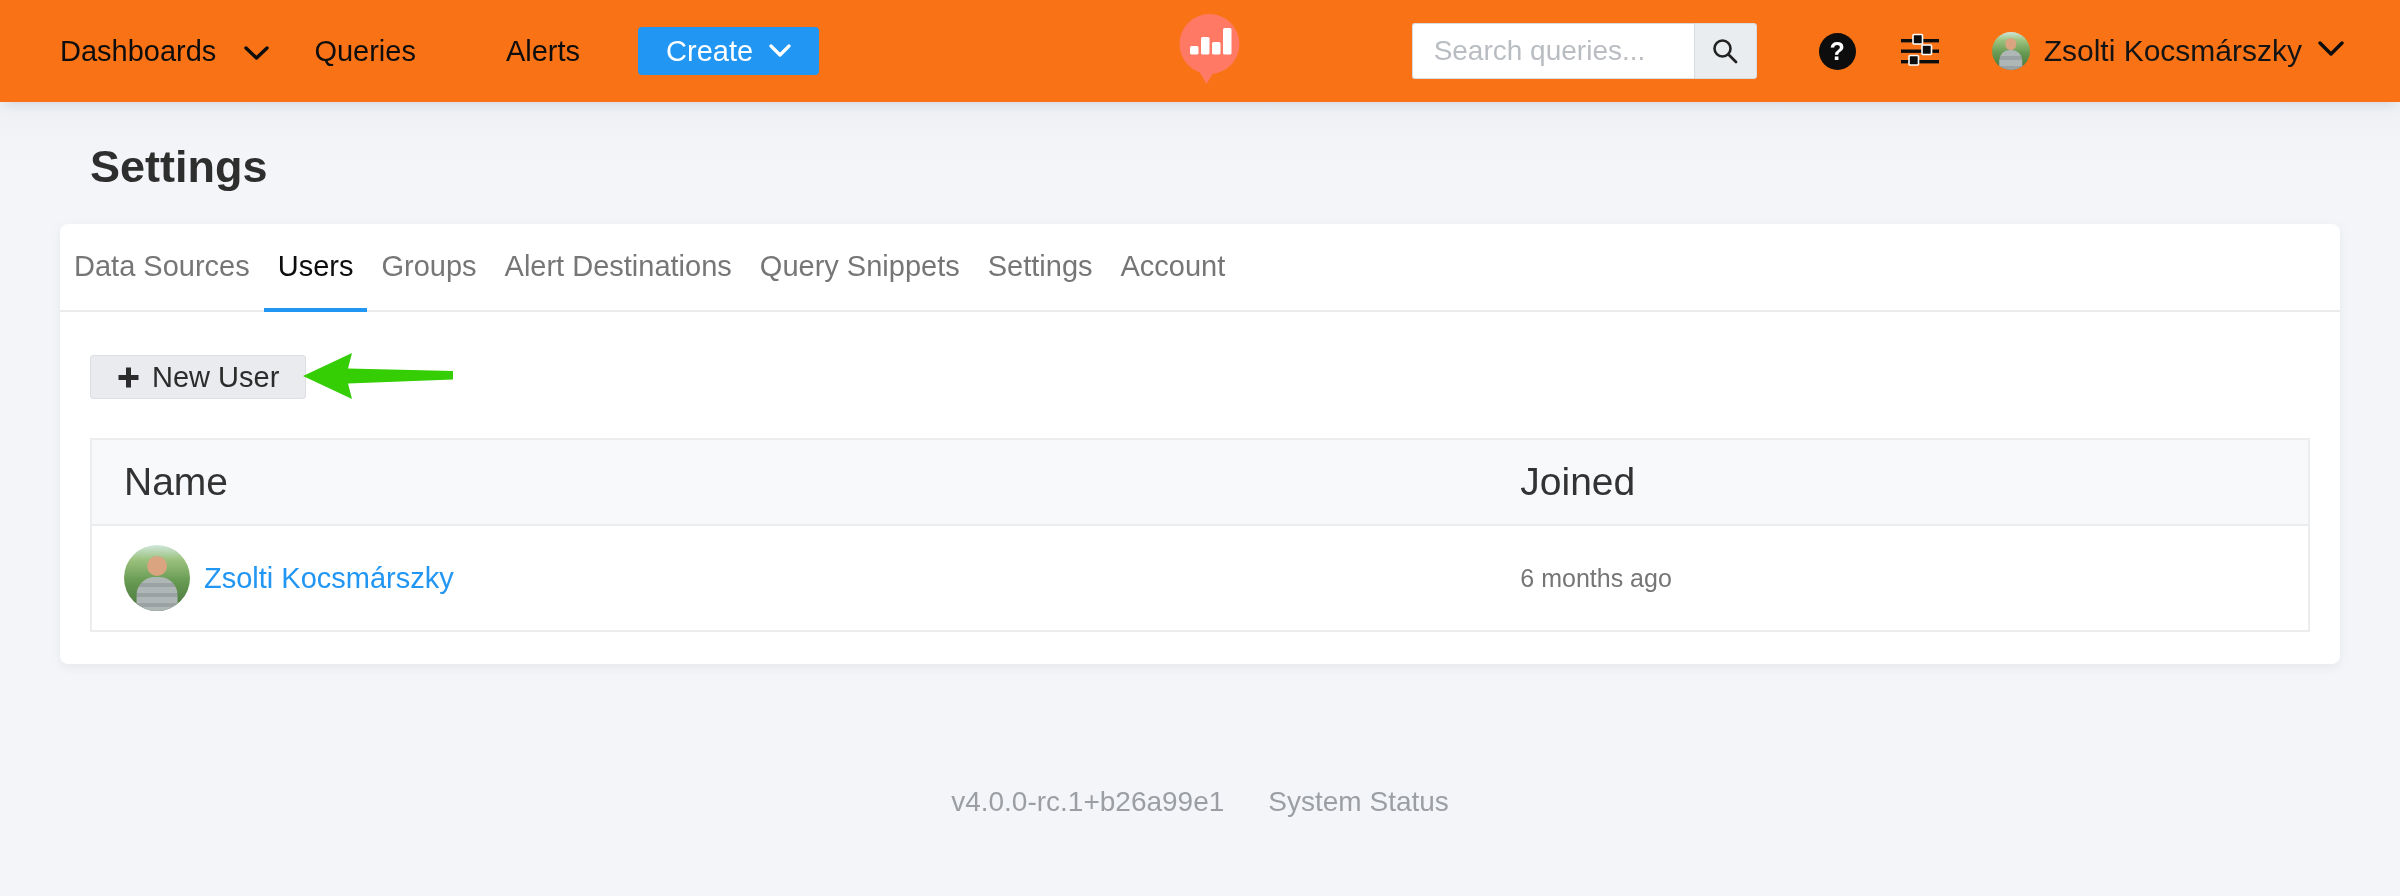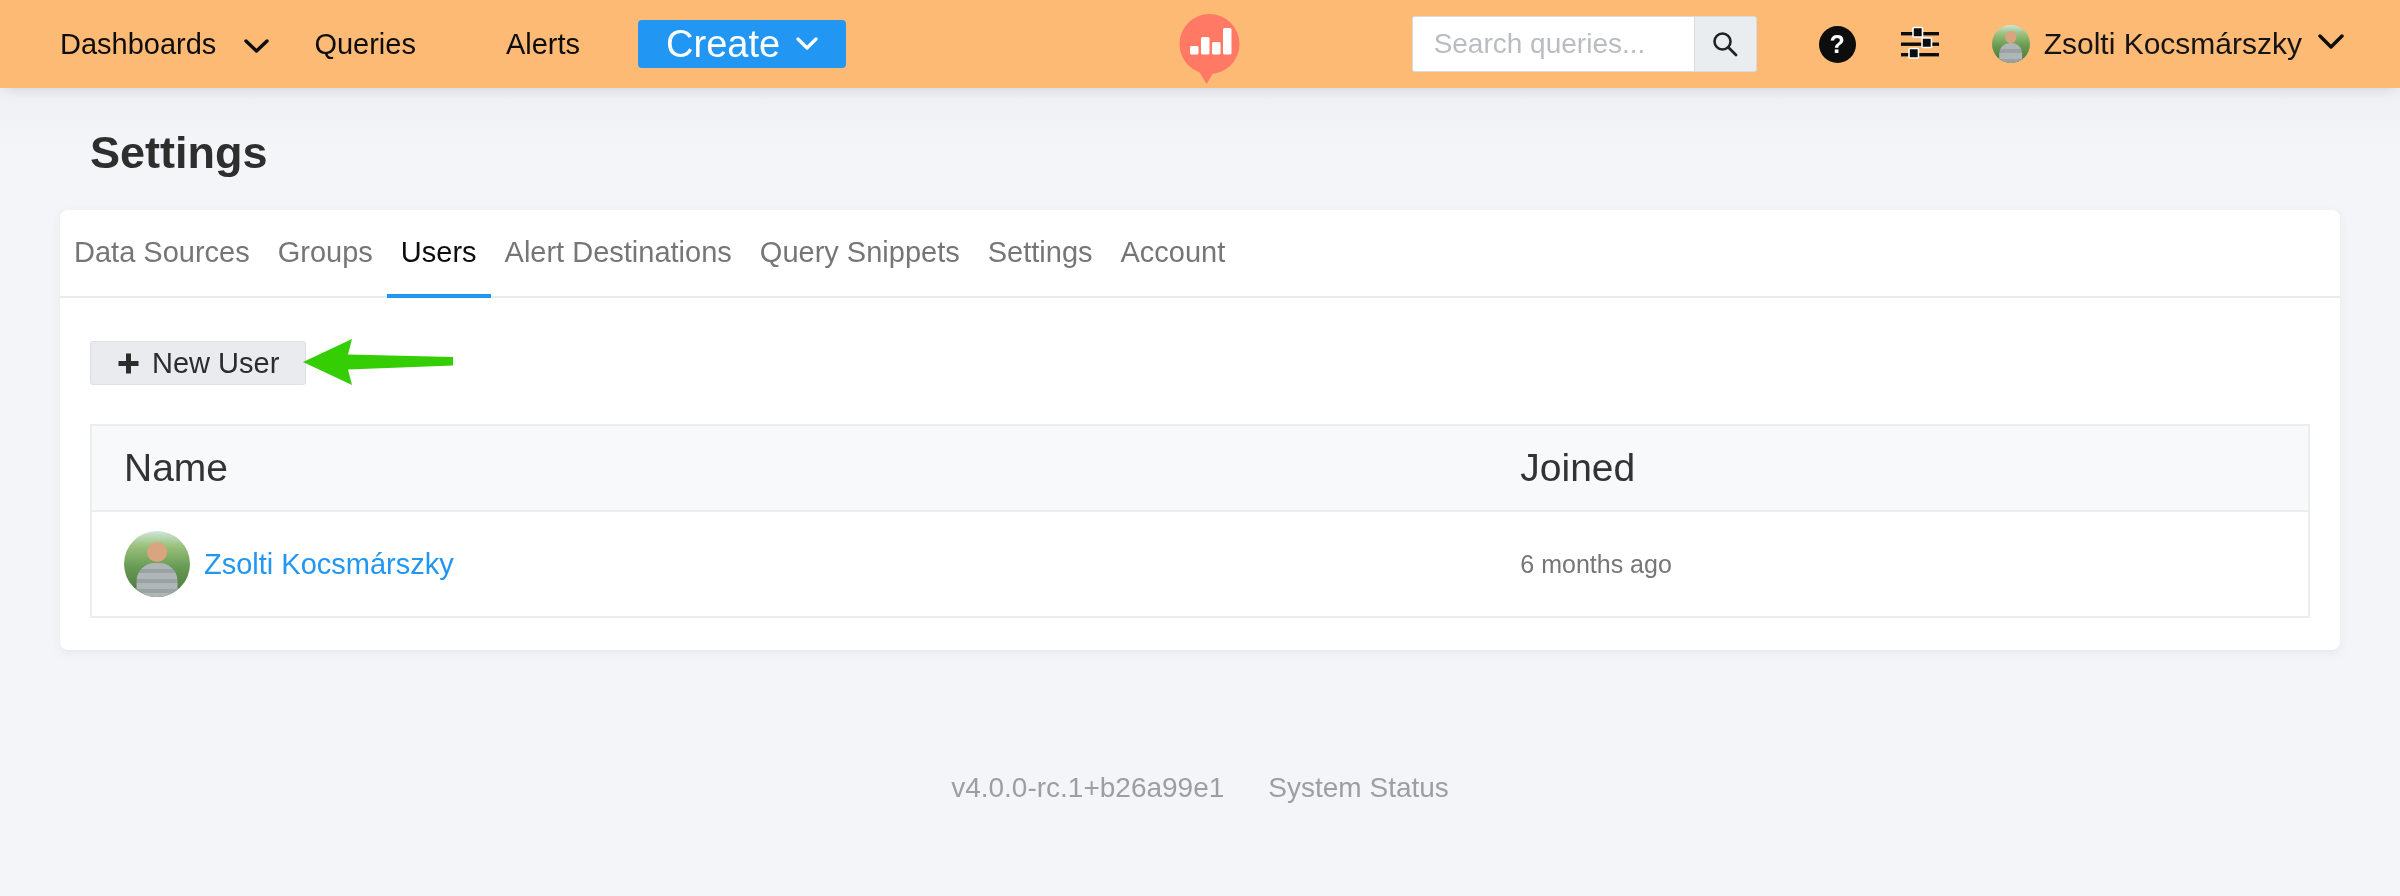--- a/index.html
+++ b/index.html
@@ -7,41 +7,41 @@
   body {
     font-family:"Liberation Sans","DejaVu Sans",sans-serif;
     background:#f4f5f8;
     overflow:hidden;
     color:#1a1a1a;
   }
 
   
   .navbar {
     position:relative;
-    height:88px;
-    background:#fdba74;
+    height:102px;
+    background:#f97316;
     display:flex;
     align-items:center;
     padding:0 56px 0 60px;
     box-shadow:0 6px 12px -6px rgba(100,115,140,.28);
     z-index:5;
   }
   .nav-link {
     font-size:29px; font-weight:500; color:#0d0d0d;
     display:flex; align-items:center; cursor:pointer; white-space:nowrap;
   }
   .nav-link .caret { margin-left:28px; color:#0d0d0d; }
   .ml-45 { margin-left:45px; }
   .ml-58 { margin-left:90px; }
   .create-btn {
     margin-left:58px;
     height:48px; padding:0 28px;
     background:#2196f3; color:#ffffff;
     border:none; border-radius:4px;
-    font-size:38px; font-weight:500;
+    font-size:29px; font-weight:500;
     display:inline-flex; align-items:center; gap:16px;
     cursor:pointer; font-family:inherit;
   }
   .logo {
     position:absolute; left:1176px; top:13px;
     width:67px; height:72px; cursor:pointer;
   }
   .nav-right { margin-left:auto; display:flex; align-items:center; }
   .search-group { display:flex; }
   .search-input {
@@ -218,22 +218,22 @@
     </div>
   </div>
 </div>
 
 <div class="main">
   <h1 class="page-title">Settings</h1>
 
   <div class="card">
     <div class="tabbar">
       <div class="tab">Data Sources</div>
+      <div class="tab active">Users</div>
       <div class="tab">Groups</div>
-      <div class="tab active">Users</div>
       <div class="tab">Alert Destinations</div>
       <div class="tab">Query Snippets</div>
       <div class="tab">Settings</div>
       <div class="tab">Account</div>
     </div>
 
     <div class="card-body">
       <div class="btn-row">
         <button class="new-user-btn">
           <span style="display:flex;">

